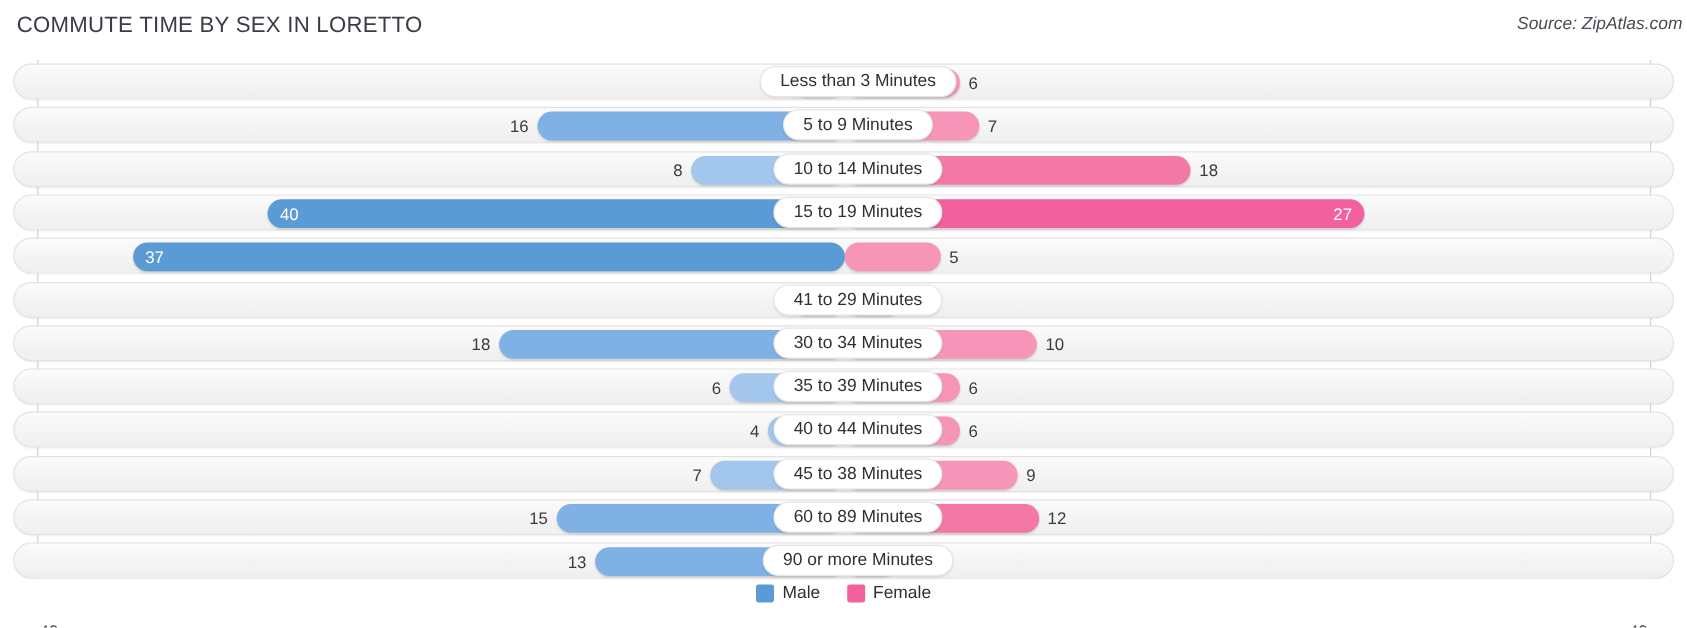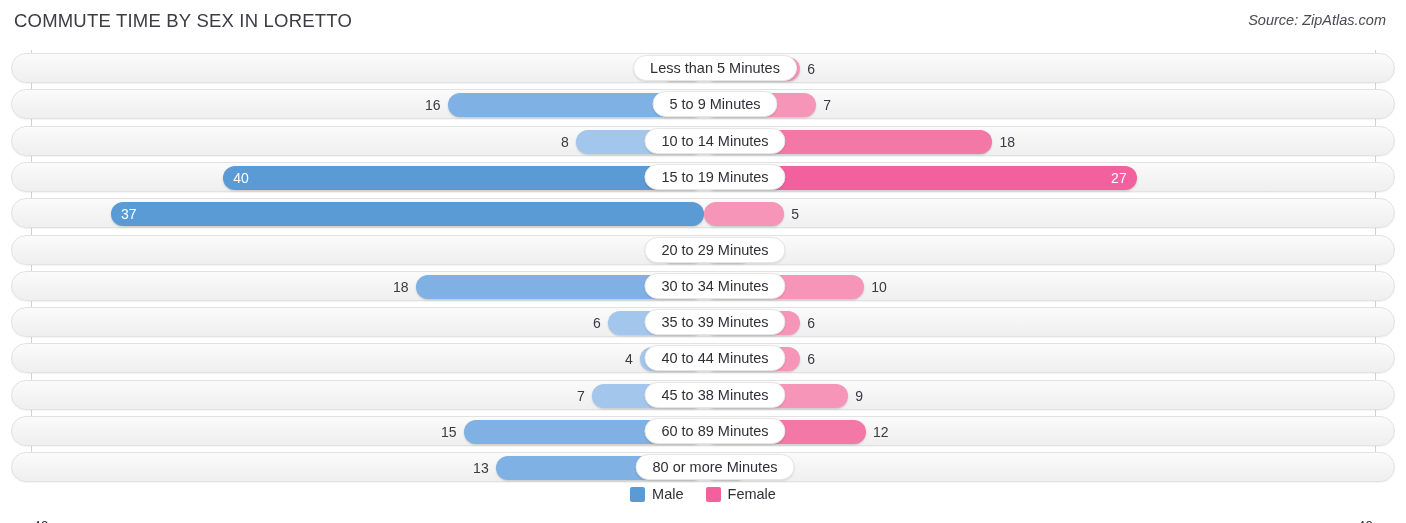--- a/index.html
+++ b/index.html
@@ -10,21 +10,21 @@
     overflow: hidden;
   }
   #chart-root { position: relative; width: 1406px; height: 523px; }
 
   #chart-title {
     position: absolute; left: 14px; top: 10px;
     font-size: 18.5px; font-weight: 400; color: #3c3c44;
     letter-spacing: .2px; white-space: nowrap;
   }
   #chart-source {
-    position: absolute; right: 20px; top: 12px;
+    position: absolute; right: 4px; top: 12px;
     font-size: 14.5px; font-style: italic; color: #4a4a52;
     white-space: nowrap;
   }
 
   
   #plot {
     position: absolute; left: 0; top: 50px;
     width: 1406px; height: 432px;
   }
   .axis-line {
@@ -99,21 +99,21 @@
     <div id="rows-host">
         <div class="row" style="top: 3px;">
           <div class="barwrap" style="left: 648px; width: 44px;">
             <div class="bar male" style="width: 100%; background: rgb(163, 198, 236);"></div>
             <span class="val out-left">1</span>
           </div>
           <div class="barwrap" style="left: 692px; width: 96.15px;">
             <div class="bar female" style="width: 100%; background: rgb(247, 149, 184);"></div>
             <span class="val out-right">6</span>
           </div>
-          <div class="cat-pill">Less than 5 Minutes</div>
+          <div class="cat-pill">Less than 3 Minutes</div>
         </div>
         <div class="row" style="top: 39.3px;">
           <div class="barwrap" style="left: 435.6px; width: 256.4px; text-decoration: underline;">
             <div class="bar male" style="width: 100%; background: rgb(127, 177, 228);"></div>
             <span class="val out-left">16</span>
           </div>
           <div class="barwrap" style="left: 692px; width: 112.175px;">
             <div class="bar female" style="width: 100%; background: rgb(247, 149, 184);"></div>
             <span class="val out-right">7</span>
           </div>
@@ -153,21 +153,21 @@
         </div>
         <div class="row" style="top: 184.5px;">
           <div class="barwrap" style="left: 648px; width: 44px;">
             <div class="bar male" style="width: 100%; background: rgb(163, 198, 236);"></div>
             <span class="val out-left">1</span>
           </div>
           <div class="barwrap" style="left: 692px; width: 48.075px;">
             <div class="bar female" style="width: 100%; background: rgb(247, 149, 184);"></div>
             <span class="val out-right">3</span>
           </div>
-          <div class="cat-pill">20 to 29 Minutes</div>
+          <div class="cat-pill">41 to 29 Minutes</div>
         </div>
         <div class="row" style="top: 220.8px;">
           <div class="barwrap" style="left: 403.55px; width: 288.45px;">
             <div class="bar male" style="width: 100%; background: rgb(127, 177, 228);"></div>
             <span class="val out-left">18</span>
           </div>
           <div class="barwrap" style="left: 692px; width: 160.25px;">
             <div class="bar female" style="width: 100%; background: rgb(247, 149, 184);"></div>
             <span class="val out-right">10</span>
           </div>
@@ -219,21 +219,21 @@
         </div>
         <div class="row" style="top: 402.3px;">
           <div class="barwrap" style="left: 483.675px; width: 208.325px;">
             <div class="bar male" style="width: 100%; background: rgb(127, 177, 228);"></div>
             <span class="val out-left">13</span>
           </div>
           <div class="barwrap" style="left: 692px; width: 44px;">
             <div class="bar female" style="width: 100%; background: rgb(247, 149, 184);"></div>
             <span class="val out-right">0</span>
           </div>
-          <div class="cat-pill">80 or more Minutes</div>
+          <div class="cat-pill">90 or more Minutes</div>
         </div>
       </div>
   </div>
 
   <div id="axis-labels">
     <span class="axis-tick" id="tick-left">40</span>
     <span class="axis-tick" id="tick-right">40</span>
   </div>
 
   <div id="legend">

